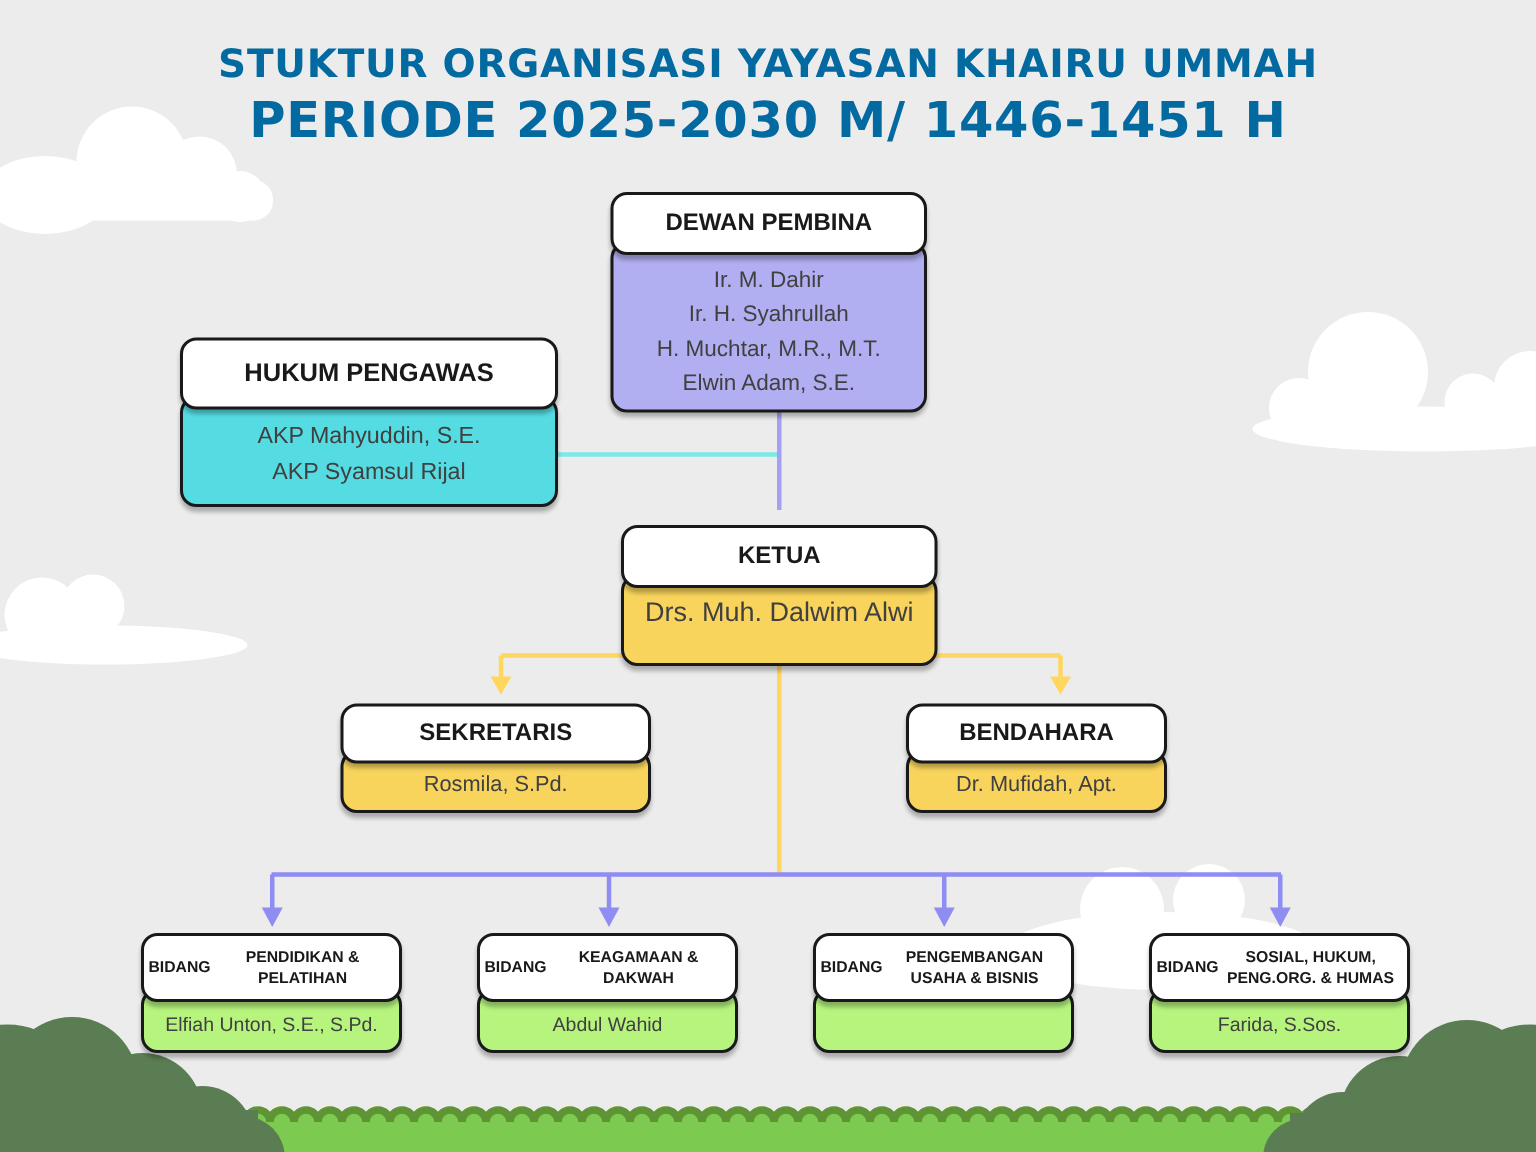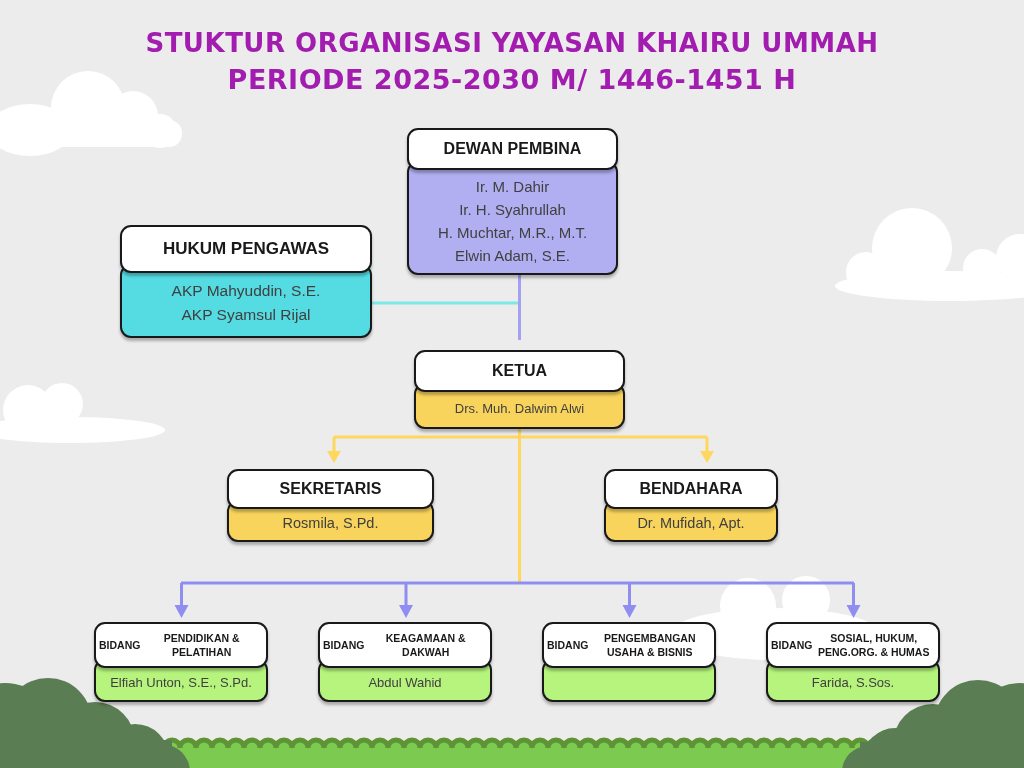--- a/index.html
+++ b/index.html
@@ -3,40 +3,40 @@
 <meta charset="utf-8">
 <style>
   html,body{margin:0;padding:0;background:#ececec;}
   .stage{position:relative;width:1024px;height:768px;overflow:hidden;background:#ececec;
          font-family:"Liberation Sans",sans-serif;}
   .layer{position:absolute;left:0;top:0;width:1024px;height:768px;}
   .bg-layer{z-index:0;}
   .connector-layer{z-index:1;}
 
   .title{position:absolute;top:24px;left:0;right:0;text-align:center;z-index:3;
-         font-family:"DejaVu Sans",sans-serif;font-weight:800;color:#a21caf;}
+         font-family:"DejaVu Sans",sans-serif;font-weight:800;color:#0369a1;}
   .title .l1{font-size:26px;letter-spacing:.5px;line-height:38px;white-space:nowrap;}
-  .title .l2{font-size:27px;letter-spacing:.5px;line-height:36px;white-space:nowrap;}
+  .title .l2{font-size:33px;letter-spacing:.5px;line-height:36px;white-space:nowrap;}
 
   .node{position:absolute;z-index:2;}
   .node-header{position:relative;z-index:2;background:#ffffff;border:2.5px solid #19191b;
                border-radius:11px;display:flex;align-items:center;justify-content:center;
                text-align:center;font-weight:600;color:#19191b;
                box-shadow:0 3px 3px rgba(0,0,0,.28);}
   .node-body{position:relative;z-index:1;margin-top:-9px;border:2.5px solid #19191b;
              border-radius:11px;text-align:center;color:#404040;
              box-shadow:0 3px 3px rgba(0,0,0,.28);}
   .h-md{height:38px;font-size:16px;}
   .h-lg{height:44px;font-size:17px;}
   .h-sm{height:36px;font-size:16px;}
   .h-xs{font-size:10.5px;line-height:14px;padding:7px 3px;font-weight:600;
         flex-direction:row;min-height:28px;}
   .b-pembina{padding:12px 4px 6px;font-size:15px;line-height:23px;}
   .b-pengawas{padding:13px 4px 9px;font-size:15.5px;line-height:24px;}
-  .b-ketua{padding:14px 4px 9px;font-size:13px;line-height:19px;}
+  .b-ketua{padding:14px 4px 24px;font-size:18px;line-height:19px;}
   .b-one{padding:12px 4px 8px;font-size:14.5px;line-height:18px;}
   .b-xs{padding:13px 4px 9px;font-size:13px;}
   .b-xs .member{height:17px;line-height:17px;}
 </style>
 </head>
 <body>
 
 <div class="stage">
 
   <svg class="layer bg-layer" viewBox="0 0 1024 768">

